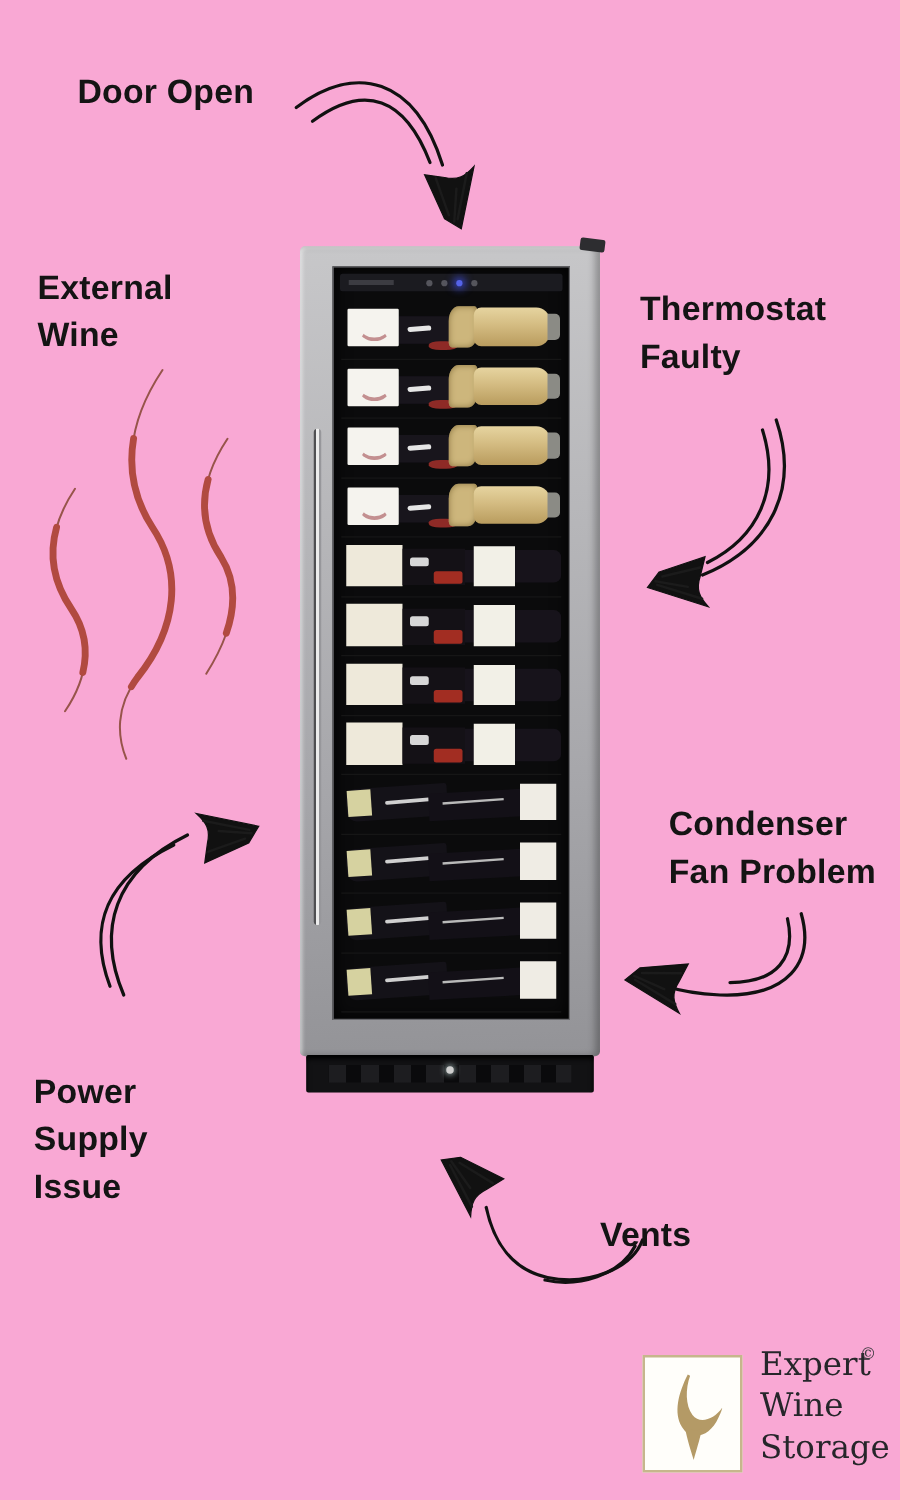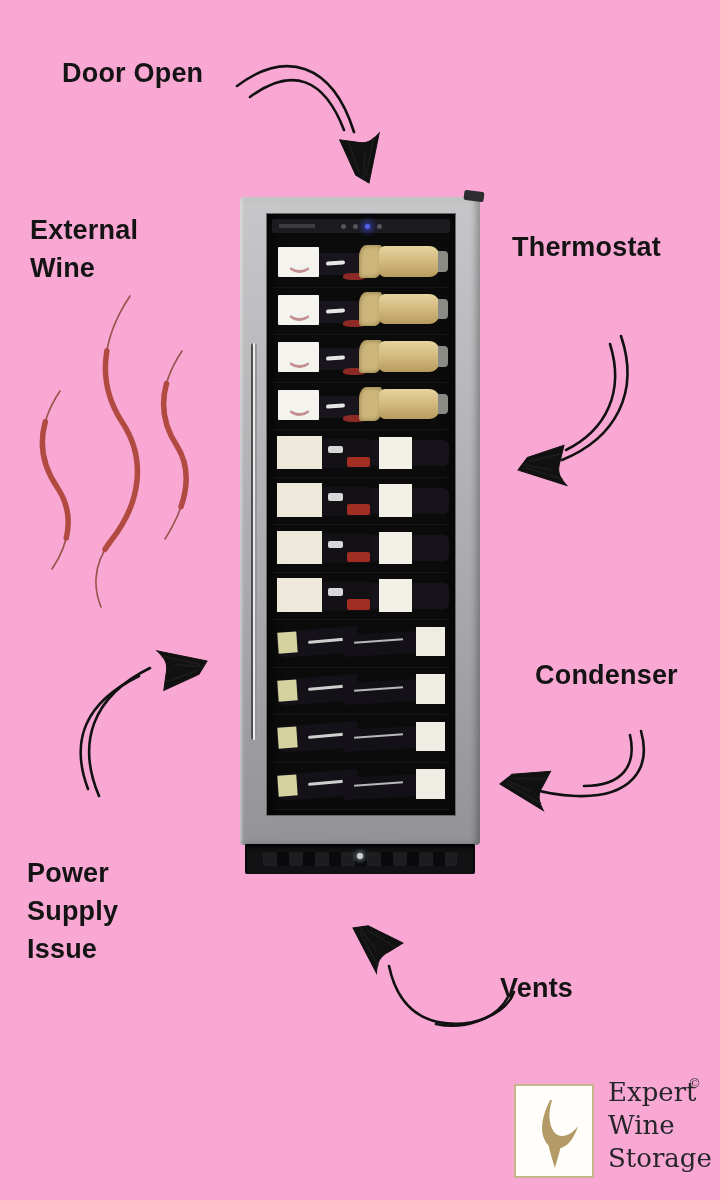--- a/index.html
+++ b/index.html
@@ -95,33 +95,35 @@
     <span>Door Open</span>
   </div>
 
   <div class="label" style="left:30px;top:211px;width:160px;">
     <div>External</div>
     <div>Wine</div>
   </div>
 
   <div class="label" style="left:512px;top:228px;width:180px;">
     <div>Thermostat</div>
-  </div>
-
-  <div class="label" style="left:535px;top:640px;width:180px;margin-top:16px;">
+    <div>Faulty</div>
+  </div>
+
+  <div class="label" style="left:535px;top:640px;width:180px;">
     <div>Condenser</div>
+    <div>Fan Problem</div>
   </div>
 
   <div class="label" style="left:27px;top:854px;width:160px;">
     <div>Power</div>
     <div>Supply</div>
     <div>Issue</div>
   </div>
 
-  <div class="label" style="left:500px;top:969px;width:150px;">
+  <div class="label" style="left:480px;top:969px;width:150px;">
     <div>Vents</div>
   </div>
 
   <div id="fridge">
     <div class="door">
       <div class="door-notch"></div>
       <div class="glass">
         <div class="ctrl">
           <i class="brand"></i>
           <i class="led"></i>

